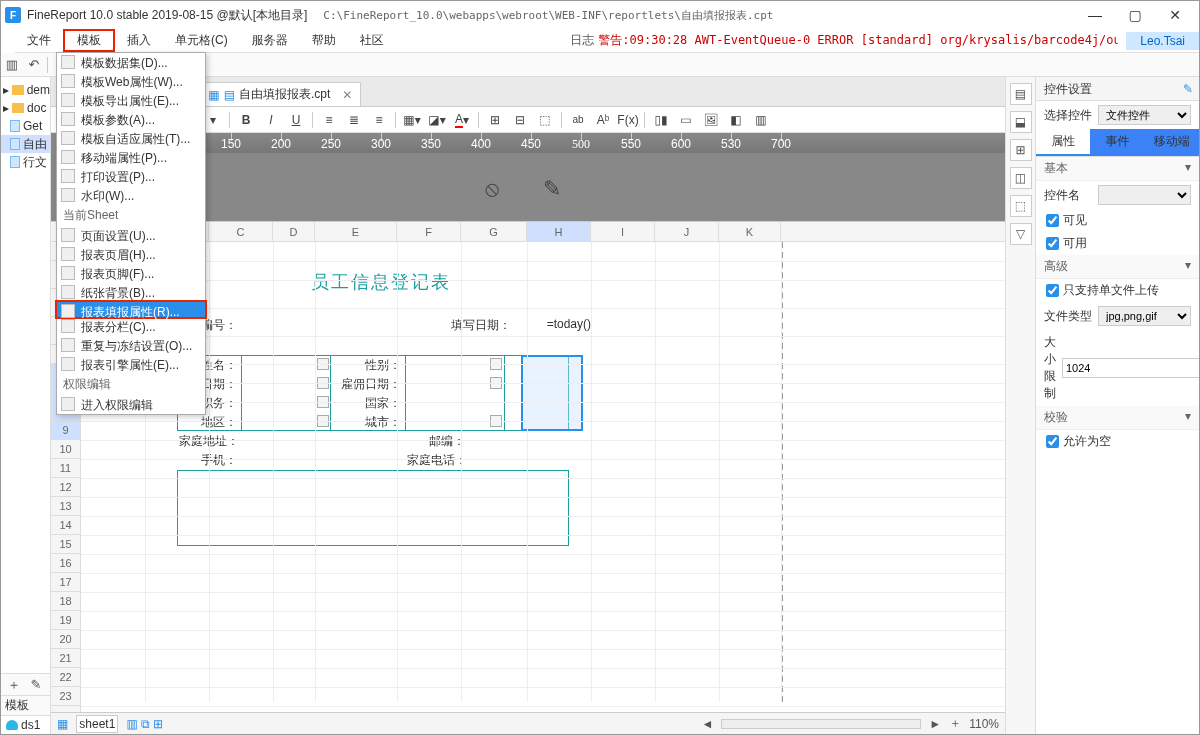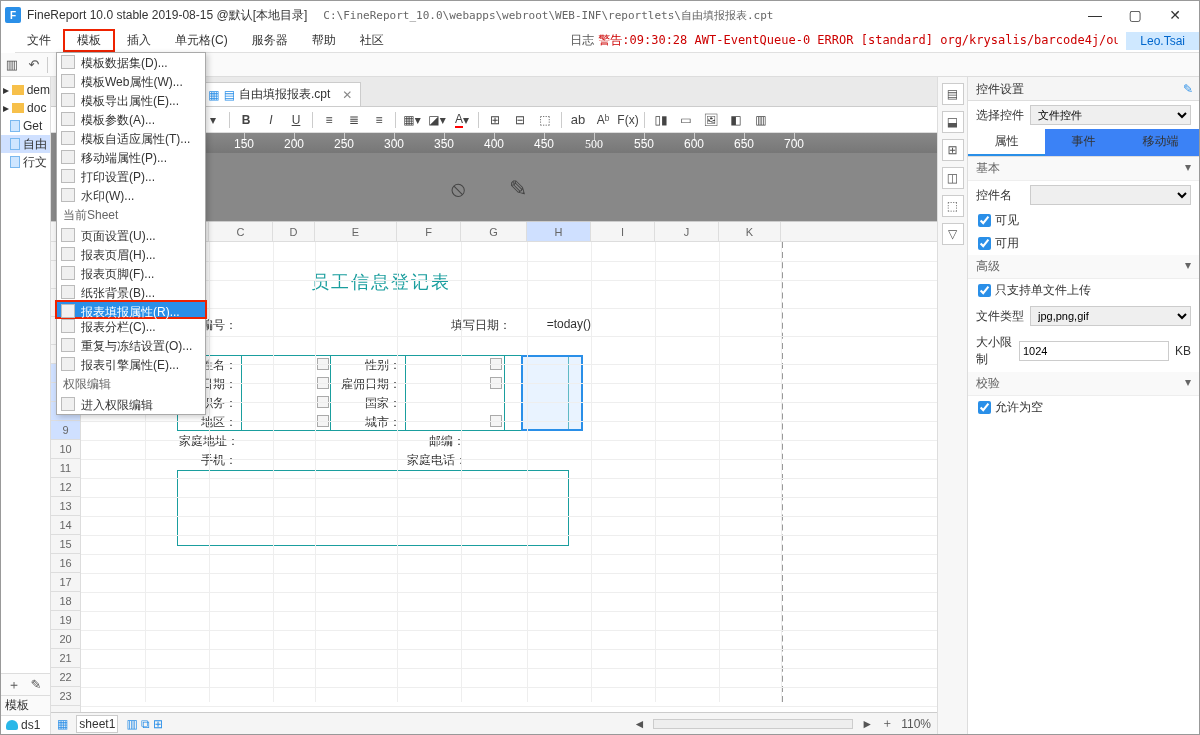--- a/index.html
+++ b/index.html
@@ -45,21 +45,21 @@
 
 .doc-toolbar { height: 30px; background: #eaeaea; border-bottom: 1px solid #ccc; display: flex; align-items: flex-end; padding-left: 6px; gap: 2px; }
 .doc-toolbar .bigbtn { width: 28px; height: 28px; background: #2a8fe8; color: #fff; display: flex; align-items: center; justify-content: center; border-radius: 2px; margin-bottom: 1px; cursor: pointer; }
 .doc-tab { height: 24px; background: #fff; border: 1px solid #ccc; border-bottom: none; padding: 0 30px 0 8px; display: flex; align-items: center; margin-left: 12px; position: relative; cursor: pointer; }
 .doc-tab .close { position: absolute; right: 8px; color: #888; }
 
 .style-toolbar { height: 26px; background: #fff; border-bottom: 1px solid #ddd; display: flex; align-items: center; padding: 0 6px; gap: 3px; overflow: hidden; }
 .style-toolbar select, .style-toolbar input { height: 20px; font-size: 11px; border: 1px solid #ccc; }
 .style-toolbar .sbtn { width: 22px; height: 20px; display: flex; align-items: center; justify-content: center; cursor: pointer; border: 1px solid transparent; font-size: 12px; color: #444; }
 
-.ruler-row { height: 20px; background: linear-gradient(#888,#777); display: flex; gap: 13px; }
+.ruler-row { height: 20px; background: linear-gradient(#888,#777); display: flex; }
 .ruler-row .ruler-gap { width: 30px; background: #888; }
 .ruler-row .ruler { flex: 1; position: relative; color: #fff; font-size: 9px; }
 .ruler-row .tick { position: absolute; top: 0; width: 1px; height: 8px; background: #ccc; }
 .ruler-row .lbl { position: absolute; top: 4px; transform: translateX(-50%); }
 
 .page-stage { height: 68px; background: #888; display: flex; align-items: center; justify-content: center; gap: 30px; }
 .page-stage .stage-icon { width: 28px; height: 22px; color: #444; font-size: 22px; cursor: pointer; }
 
 .grid-wrap { flex: 1; display: flex; min-height: 0; border-top: 1px solid #ccc; overflow: hidden; }
 .rowheads { width: 30px; background: #f5f5f5; border-right: 1px solid #ddd; }
@@ -76,21 +76,21 @@
 .form-box { position: absolute; border: 1px solid #1a9e9e; background: #fff; }
 .sel-cell { position: absolute; border: 2px solid #2a8fe8; background: rgba(200,225,255,0.4); }
 
 .sheet-tabbar { height: 22px; border-top: 1px solid #ccc; background: #f5f5f5; display: flex; align-items: center; padding: 0 6px; gap: 8px; }
 .sheet-tabbar .stab { background: #fff; border: 1px solid #ccc; padding: 1px 2px; cursor: pointer; }
 .sheet-tabbar .zoom { margin-left: auto; color: #555; display: flex; align-items: center; gap: 8px; }
 
 .rt-iconbar { width: 30px; background: #f7f7f7; border-left: 1px solid #ddd; display: flex; flex-direction: column; align-items: center; gap: 6px; padding-top: 6px; }
 .rt-iconbar .ribtn { width: 22px; height: 22px; border: 1px solid #ccc; background: #fff; display: flex; align-items: center; justify-content: center; cursor: pointer; font-size: 12px; color: #555; }
 
-.rightpanel { width: 232px; border-left: 1px solid #ddd; background: #fff; display: flex; flex-direction: column; }
+.rightpanel { width: 164px; border-left: 1px solid #ddd; background: #fff; display: flex; flex-direction: column; }
 .rp-section-title { height: 24px; background: #f5f5f5; border-bottom: 1px solid #ddd; padding: 0 8px; line-height: 24px; position: relative; }
 .rp-row { display: flex; align-items: center; padding: 4px 8px; gap: 6px; }
 .rp-row label { width: 48px; }
 .rp-row select, .rp-row input[type=text] { flex: 1; height: 20px; border: 1px solid #ccc; font-size: 11px; padding: 0 3px; }
 .rp-tabs { display: flex; border-bottom: 1px solid #ddd; }
 .rp-tabs .rt { flex: 1; text-align: center; padding: 4px 0; cursor: pointer; background: #3b82f6; }
 .rp-tabs .rt.active { background: #fff; border-bottom: 2px solid #2a8fe8; }
 .rp-group { padding: 3px 8px; background: #f9f9f9; color: #666; border-bottom: 1px solid #eee; display:flex; justify-content:space-between; }
 .cb { display: flex; align-items: center; gap: 4px; padding: 3px 10px; }
 .cb input { accent-color: #2a8fe8; }
@@ -248,21 +248,21 @@
         <div class="sbtn">≡</div>
         <div class="vsep"></div>
         <div class="sbtn">▦▾</div>
         <div class="sbtn">◪▾</div>
         <div class="sbtn"><span style="border-bottom:2px solid red">A</span>▾</div>
         <div class="vsep"></div>
         <div class="sbtn">⊞</div>
         <div class="sbtn">⊟</div>
         <div class="sbtn">⬚</div>
         <div class="vsep"></div>
-        <div class="sbtn" style="font-size:13px">ab</div>
+        <div class="sbtn" style="font-size:10px">ab</div>
         <div class="sbtn">Aᵇ</div>
         <div class="sbtn">F(x)</div>
         <div class="vsep"></div>
         <div class="sbtn">▯▮</div>
         <div class="sbtn">▭</div>
         <div class="sbtn">🖼</div>
         <div class="sbtn">◧</div>
         <div class="sbtn">▥</div>
       </div>
 
@@ -287,21 +287,21 @@
             <div class="lbl" style="left: 400px;">400</div>
             <div class="tick" style="left: 450px;"></div>
             <div class="lbl" style="left: 450px;">450</div>
             <div class="tick" style="left: 500px;"></div>
             <div class="lbl" style="left: 500px; font-family: Liberation Serif, serif;">500</div>
             <div class="tick" style="left: 550px;"></div>
             <div class="lbl" style="left: 550px;">550</div>
             <div class="tick" style="left: 600px;"></div>
             <div class="lbl" style="left: 600px;">600</div>
             <div class="tick" style="left: 650px;"></div>
-            <div class="lbl" style="left: 650px;">650</div>
+            <div class="lbl" style="left: 650px;">530</div>
             <div class="tick" style="left: 700px;"></div>
             <div class="lbl" style="left: 700px;">700</div>
           </div>
       </div>
 
       <div class="page-stage">
         <div class="stage-icon">⦸</div>
         <div class="stage-icon">✎</div>
       </div>
 

